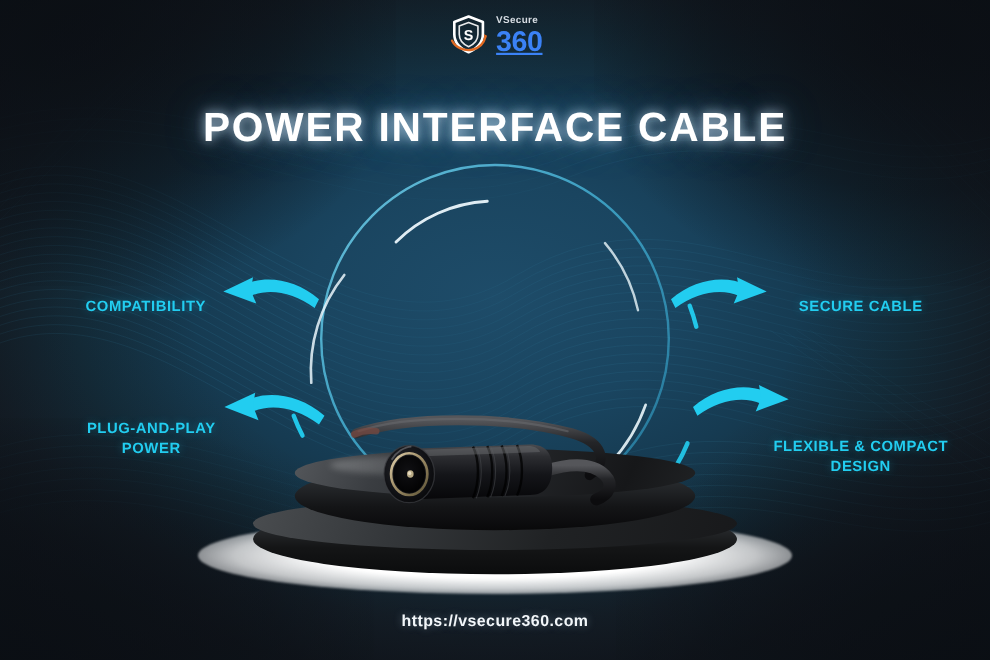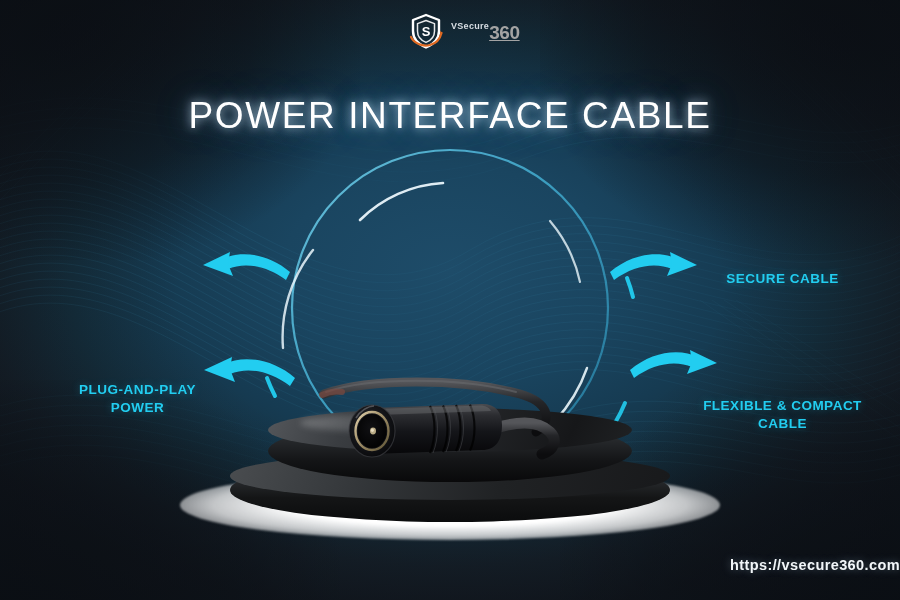--- a/index.html
+++ b/index.html
@@ -46,35 +46,35 @@
   .bg-waves { position:absolute; inset:0; opacity:0.55; }
   .bg-lines { position:absolute; inset:0; opacity:0.30; }
 
   
   .logo {
     position:absolute; left:406px; top:8px;
     width:92px; height:46px;
     display:flex; align-items:center; gap:5px;
   }
   .logo-mark { width:40px; height:40px; flex:0 0 40px; position:relative; }
-  .logo-text { display:flex; flex-direction:row; justify-content:center; line-height:1; padding-top:1px;}
+  .logo-text { display:flex; flex-direction:column; justify-content:center; line-height:1; padding-top:1px;}
   .logo-top {
     font-size:9px; font-weight:700; letter-spacing:0.3px;
     color:#d7dde3; font-family:"Liberation Sans", sans-serif;
   }
   .logo-bottom {
-    font-size:19px; font-weight:700; letter-spacing:-0.4px;
-    color:#a3a3a3; margin-top:1px;text-decoration:underline;
+    font-size:26px; font-weight:700; letter-spacing:-0.4px;
+    color:#3b82f6; margin-top:1px;text-decoration:underline;
   }
 
   
   .title {
     position:absolute; left:0; right:0; top:95px;
     text-align:center;
-    font-size:37px; font-weight:400; letter-spacing:1.6px;
+    font-size:37px; font-weight:700; letter-spacing:1.6px;
     color:#ffffff;
     text-shadow:
       0 0 10px rgba(210,235,255,0.75),
       0 0 22px rgba(150,205,245,0.45),
       0 0 44px rgba(110,180,230,0.28);
     font-family:"Liberation Sans", sans-serif;
   }
 
   
   .rings { position:absolute; left:255px; top:145px; width:390px; height:330px; }
@@ -126,21 +126,21 @@
     text-shadow:0 0 9px rgba(34,205,240,0.32);
   }
   .lbl-ul { left:45px;  top:270px; width:175px; }
   .lbl-ll { left:45px;  top:381px; width:185px; }
   .lbl-ur { left:690px; top:270px; width:185px; }
   .lbl-lr { left:690px; top:397px; width:185px; }
 
   
   .url {
     position:absolute; left:0; right:0; top:557px;
-    text-align:right;
+    text-align:center;
     color:#f2f6f9; font-size:14.5px; font-weight:700; letter-spacing:0.4px;
     text-shadow:0 0 8px rgba(190,220,245,0.35);
   }
 
   .arrows { position:absolute; inset:0; }
 </style>
 </head>
 <body>
 
 <div class="stage">
@@ -347,31 +347,32 @@
     </div>
     <div class="logo-text">
       <span class="logo-top">VSecure</span>
       <span class="logo-bottom">360</span>
     </div>
   </div>
 
   <div class="title">POWER INTERFACE CABLE</div>
 
   <div class="label lbl-ul">
+    <div>COMPATIBILITY</div>
   </div>
 
   <div class="label lbl-ur">
     <div>SECURE CABLE</div>
   </div>
 
   <div class="label lbl-ll">
     <div>PLUG-AND-PLAY</div>
     <div>POWER</div>
   </div>
 
   <div class="label lbl-lr">
     <div>FLEXIBLE &amp; COMPACT</div>
-    <div>CABLE</div>
+    <div>DESIGN</div>
   </div>
 
   <div class="url">https://vsecure360.com</div>
 
 </div>
 
 </body></html>

